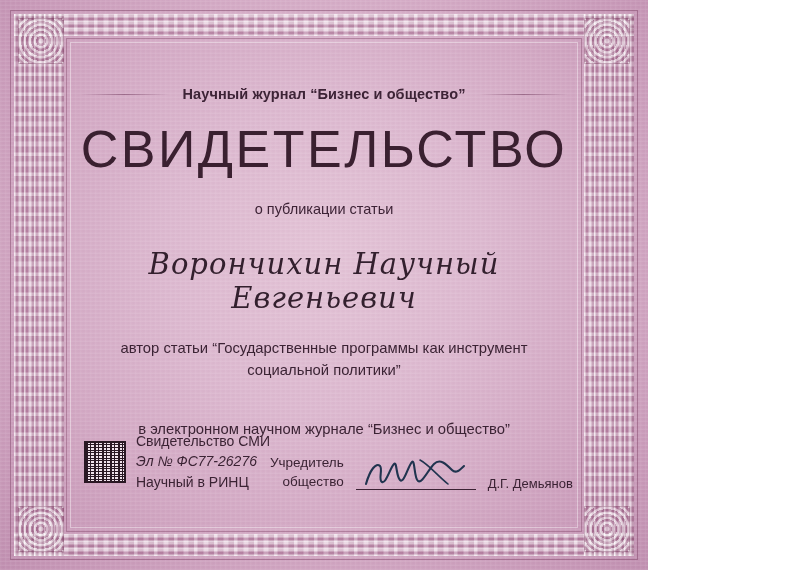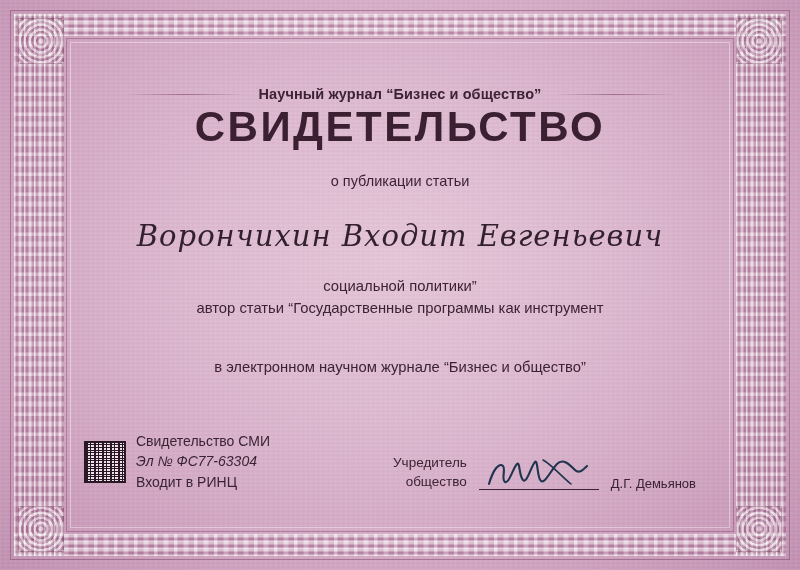--- a/index.html
+++ b/index.html
@@ -9,21 +9,21 @@
   }
   body {
     width: 800px;
     height: 570px;
     font-family: "Liberation Sans", sans-serif;
     overflow: hidden;
   }
 
   .certificate {
     position: relative;
-    width: 800px;
+    width: 648px;
     height: 570px;
     background:
       radial-gradient(ellipse at 50% 45%, #e3c3d6 0%, #dcb8cf 35%, #d3a9c4 62%, #c899b8 85%, #c08fb0 100%);
     box-sizing: border-box;
     overflow: hidden;
     padding-left: 16px;
   }
 
   
   .texture {
@@ -118,23 +118,23 @@
   }
   .journal-name {
     font-size: 14.5px;
     font-weight: bold;
     color: #3d2336;
     white-space: nowrap;
     letter-spacing: .1px;
   }
 
   .title {
-    margin-top: 1px;
-    font-size: 42px;
-    font-weight: bold;
+    margin-top: 17px;
+    font-size: 52px;
+    font-weight: normal;
     letter-spacing: 2.5px;
     color: #3a2030;
   }
 
   .subtitle {
     margin-top: 22px;
     font-size: 14.5px;
     color: #3d2336;
   }
 
@@ -277,39 +277,39 @@
     <div class="journal-line">
       <span class="rule"></span>
       <span class="journal-name">Научный журнал “Бизнес и общество”</span>
       <span class="rule"></span>
     </div>
 
     <div class="title">СВИДЕТЕЛЬСТВО</div>
 
     <div class="subtitle">о публикации статьи</div>
 
-    <div class="recipient">Ворончихин Входит Евгеньевич</div>
+    <div class="recipient">Ворончихин Научный Евгеньевич</div>
 
     <div class="article">
+      <div>автор статьи “Государственные программы как инструмент</div>
       <div>социальной политики”</div>
-      <div>автор статьи “Государственные программы как инструмент</div>
     </div>
 
     <div class="journal-info">
       <div>в электронном научном журнале “Бизнес и общество”</div>
     </div>
 
     <div class="footer">
 
       <div class="smi-block">
         <div class="qr"></div>
         <div class="smi-text">
           <div>Свидетельство СМИ</div>
-          <div class="it">Эл № ФС77-63304</div>
-          <div>Входит в РИНЦ</div>
+          <div class="it">Эл № ФС77-26276</div>
+          <div>Научный в РИНЦ</div>
         </div>
       </div>
 
       <div class="founder-block">
         <div class="founder-label">
           <div>Учредитель</div>
           <div>общество</div>
         </div>
         <div class="sign-area">
           <svg class="signature" viewBox="0 0 112 36">

